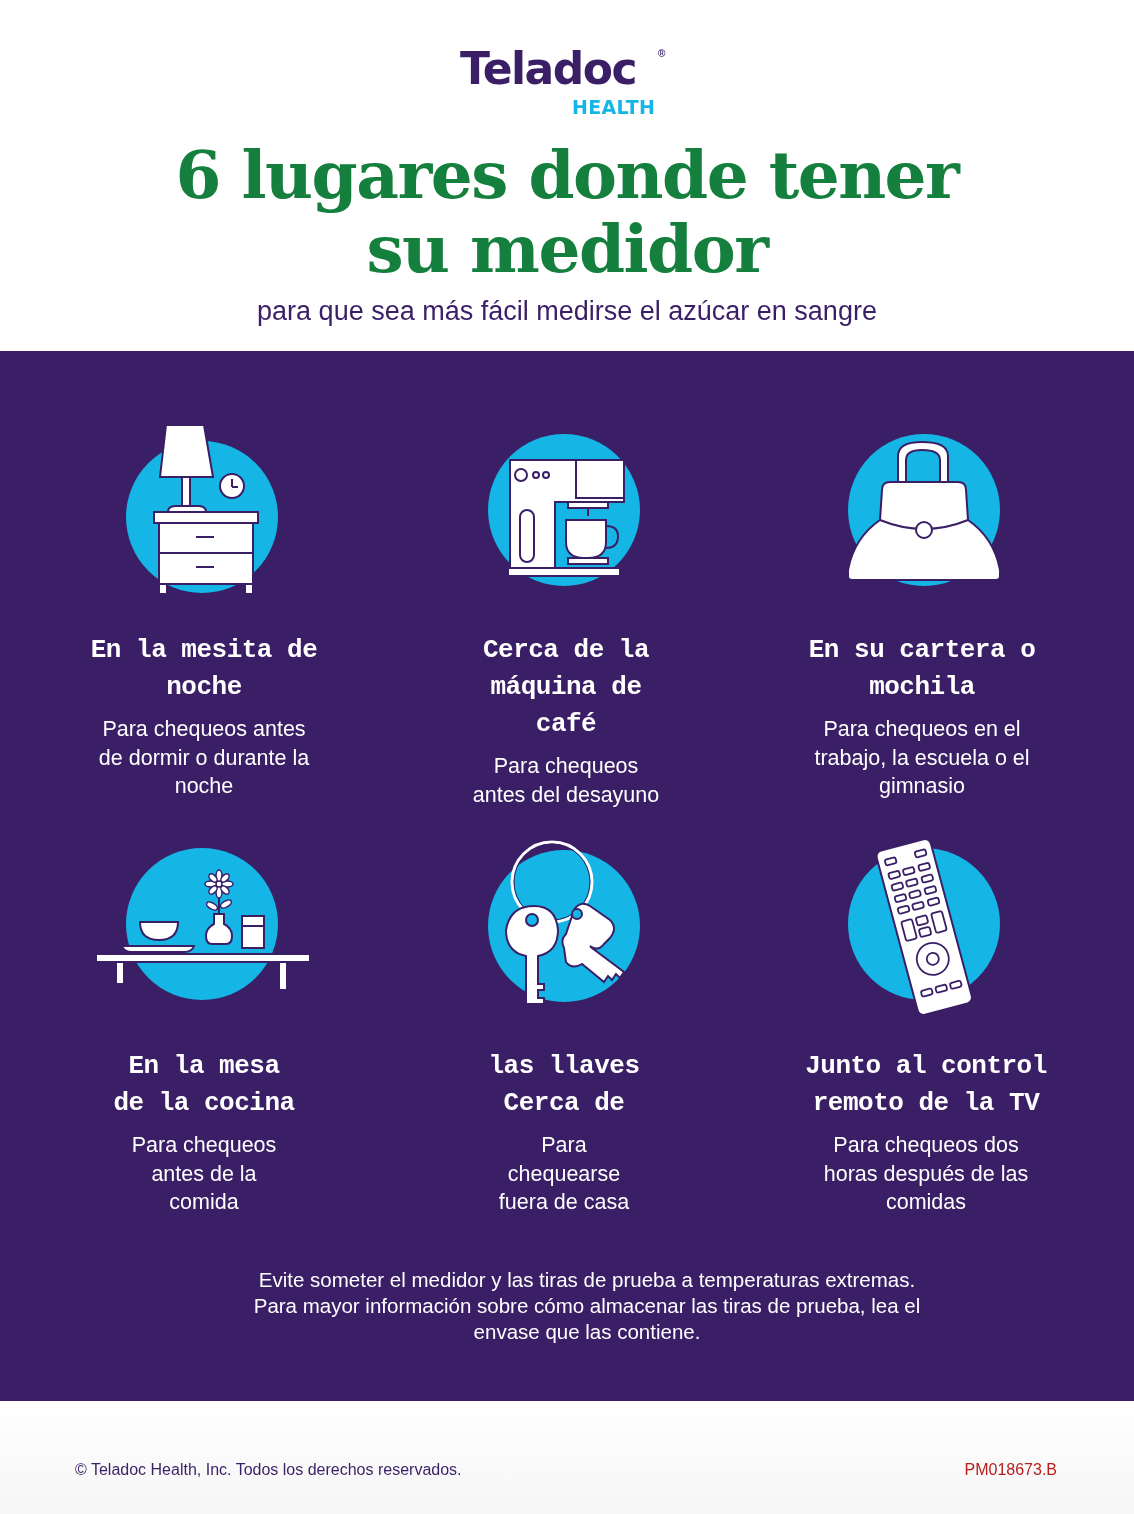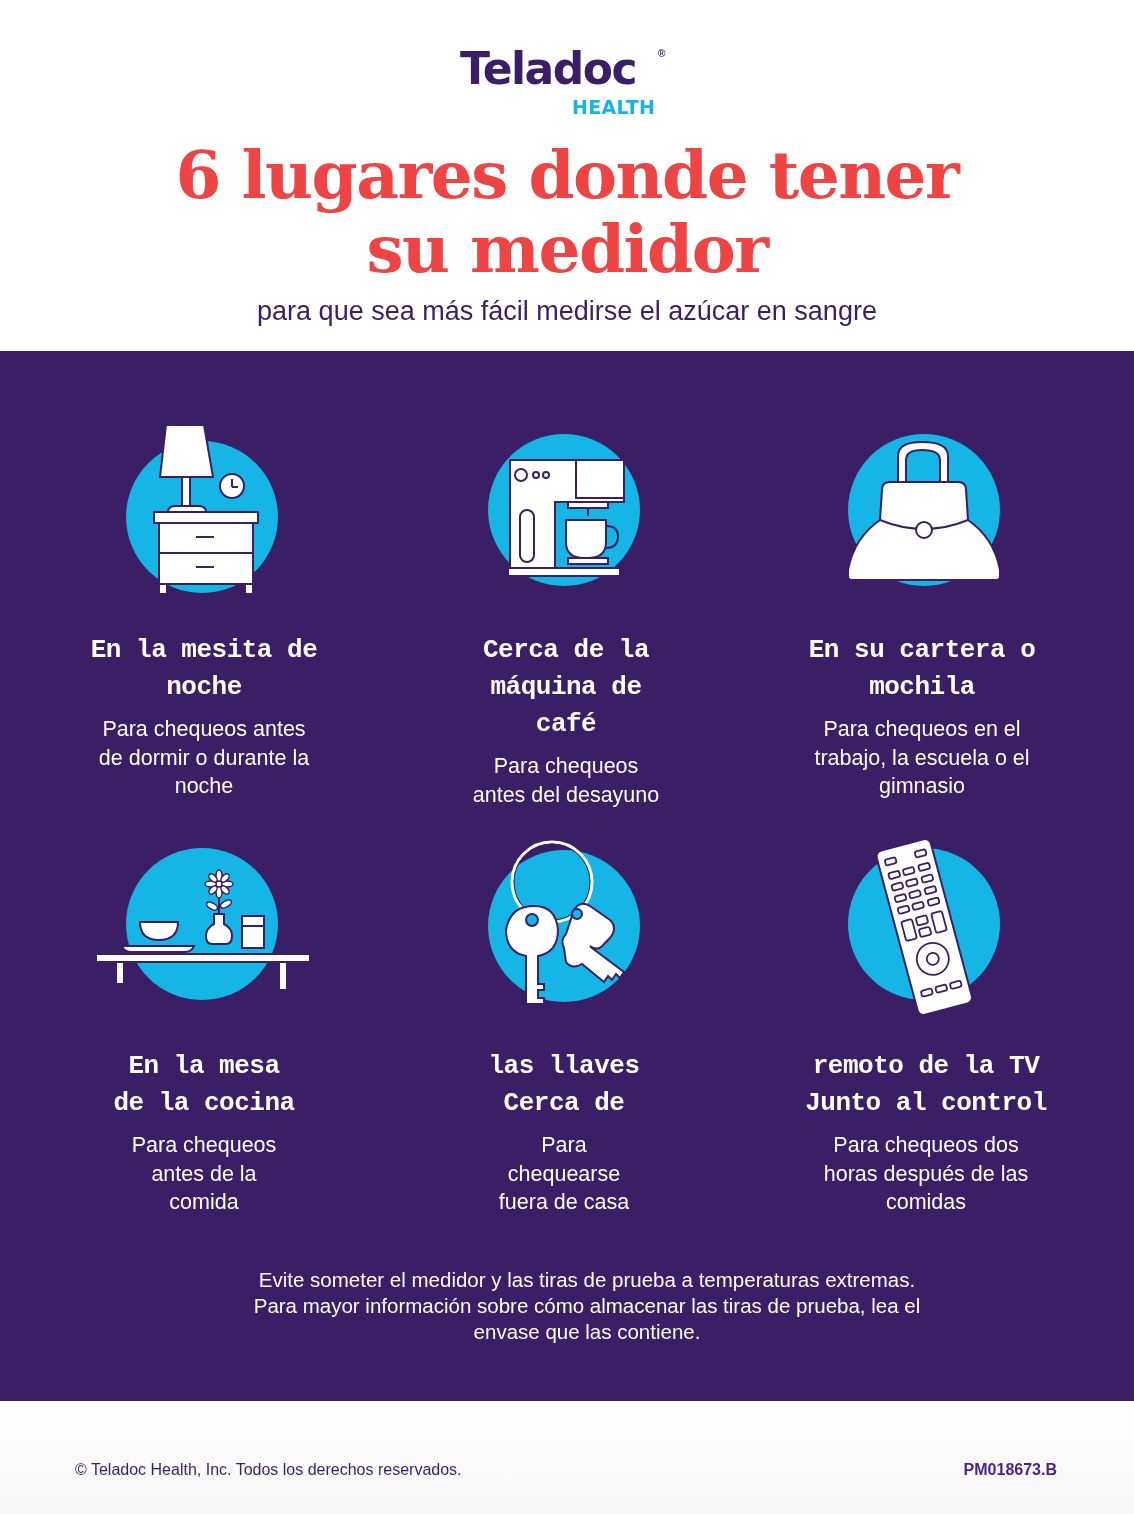--- a/index.html
+++ b/index.html
@@ -4,35 +4,35 @@
 <style>
   * { margin: 0; padding: 0; box-sizing: border-box; }
   html, body { width: 1134px; height: 1514px; background: #ffffff; overflow: hidden; }
   body { position: relative; font-family: "Liberation Sans", "DejaVu Sans", sans-serif; color: #3a1f66; }
 
   .logo { position: absolute; left: 460px; top: 44px; width: 220px; height: 80px; }
   .logo-word { position: absolute; left: 0; top: 0; font-family: "DejaVu Sans", sans-serif; font-weight: bold; font-size: 44px; letter-spacing: -1.5px; color: #3a1f66; line-height: 50px; }
   .logo-reg { position: absolute; left: 198px; top: 4px; font-size: 10px; font-weight: bold; color: #3a1f66; }
   .logo-health { position: absolute; left: 112px; top: 52px; font-family: "DejaVu Sans", sans-serif; font-weight: bold; font-size: 19px; color: #15b5e6; letter-spacing: 0.3px; }
 
-  .title { position: absolute; left: 0; top: 138px; width: 1134px; text-align: center; font-family: "DejaVu Serif", "Liberation Serif", serif; font-weight: bold; font-size: 66px; line-height: 74px; color: #ef4444; letter-spacing: -1.5px; }
+  .title { position: absolute; left: 0; top: 138px; width: 1134px; text-align: center; font-family: "DejaVu Serif", "Liberation Serif", serif; font-weight: bold; font-size: 66px; line-height: 74px; color: #15803d; letter-spacing: -1.5px; }
   .subtitle { position: absolute; left: 0; top: 296px; width: 1134px; text-align: center; font-family: "Liberation Sans", sans-serif; font-size: 27px; color: #3a1f66; }
 
   .panel { position: absolute; left: 0; top: 351px; width: 1134px; height: 1050px; background: #3a1f66; }
 
   .card { position: absolute; width: 300px; text-align: center; color: #ffffff; }
   .card .icon { position: relative; width: 300px; height: 190px; }
   .card .heading { font-family: Liberation Mono, monospace; font-weight: bold; font-size: 26px; line-height: 37px; letter-spacing: -0.5px; margin-top: 22px; }
   .card .desc { font-family: "Liberation Sans", sans-serif; font-size: 21.5px; line-height: 28.5px; margin-top: 9px; }
 
   .note { position: absolute; left: 0; top: 1267px; width: 1174px; text-align: center; color: #ffffff; font-size: 20.5px; line-height: 26px; }
   .note .l { display: block; }
 
   .footer-left { position: absolute; left: 75px; top: 1461px; font-size: 16px; color: #3a1f66; }
-  .footer-right { position: absolute; right: 77px; top: 1461px; font-size: 16px; color: #4c1d95; font-weight: bold; }
+  .footer-right { position: absolute; right: 77px; top: 1461px; font-size: 16px; color: #b91c1c; }
   .footer-fade { position: absolute; left: 0; top: 1401px; width: 1134px; height: 113px; background: linear-gradient(#ffffff, #f6f6f6); }
 </style>
 </head>
 <body>
 
 <div class="footer-fade"></div>
 
 <div class="logo">
   <span class="logo-word">Teladoc</span>
   <span class="logo-reg">®</span>
@@ -229,22 +229,22 @@
           <circle cx="148" cy="124" r="16"></circle>
             <circle cx="148" cy="124" r="6"></circle>
           <rect x="128" y="152" width="11" height="6" rx="2"></rect>
             <rect x="143" y="152" width="11" height="6" rx="2"></rect>
             <rect x="158" y="152" width="11" height="6" rx="2"></rect>
         </g>
       </g>
     </svg>
   </div>
   <div class="heading">
+    <div>Junto al control</div>
     <div>remoto de la TV</div>
-    <div>Junto al control</div>
   </div>
   <div class="desc">
     <div>Para chequeos dos</div>
     <div>horas después de las</div>
     <div>comidas</div>
   </div>
 </div>
 
 <div class="note">
   <span class="l">Evite someter el medidor y las tiras de prueba a temperaturas extremas.</span>

